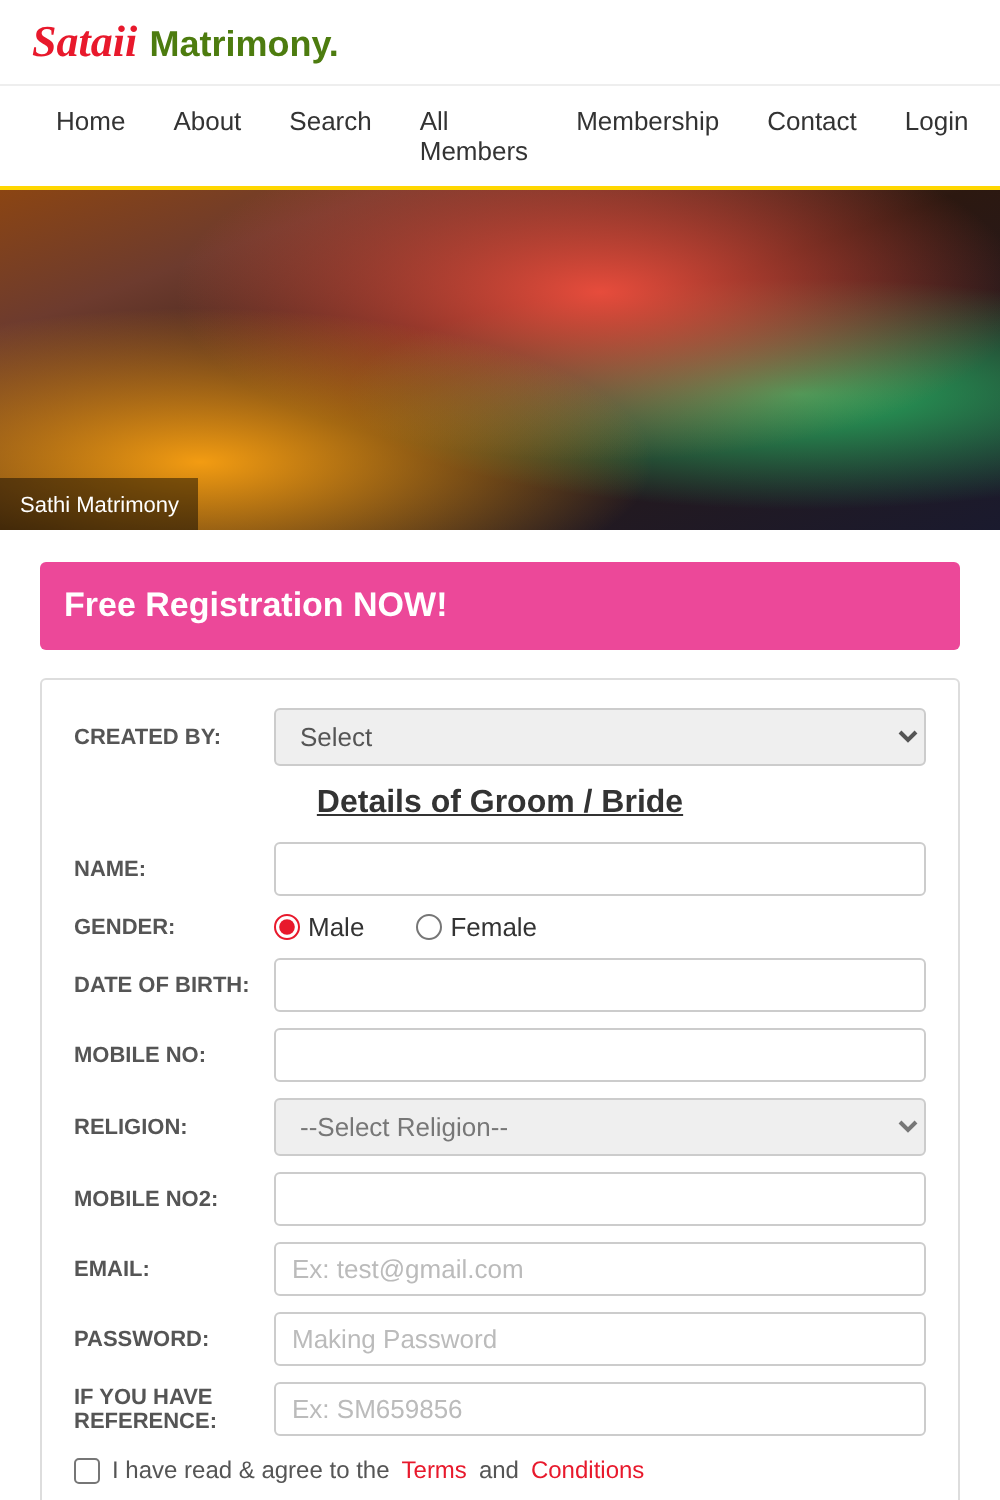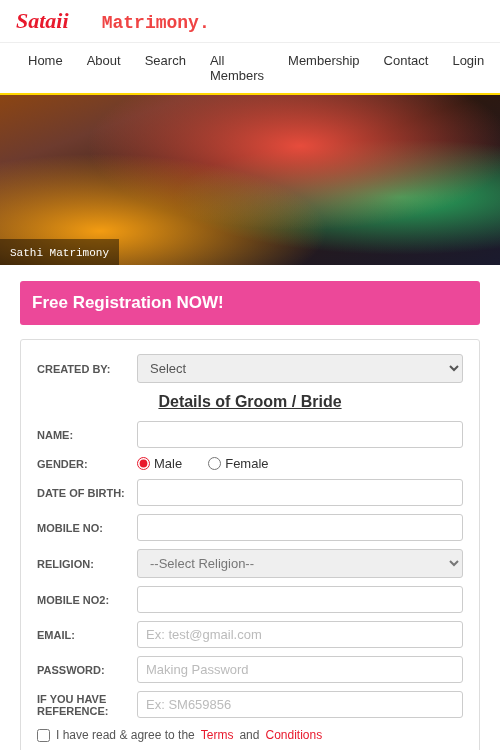--- a/index.html
+++ b/index.html
@@ -2,38 +2,38 @@
 <html><head>
   <meta charset="utf-8">
   <style>
     * { box-sizing: border-box; margin: 0; padding: 0; }
     body { font-family: Arial, sans-serif; width: 500px; background: #fff; overflow-x: hidden; }
 
     
     .header { display: flex; align-items: center; justify-content: space-between; padding: 8px 16px; background: #fff; border-bottom: 1px solid #eee; }
     .logo { font-size: 22px; font-weight: bold; }
     .logo-sathi { color: #e8192c; font-style: italic; font-family: Georgia, serif; }
-    .logo-matrimony { color: #ef4444; font-size: 18px; font-family: Liberation Mono, monospace; margin-left: 27px; }
+    .logo-matrimony { color: #4d7c0f; font-size: 18px; font-family: Liberation Sans, sans-serif; }
 
     
     nav { background: #fff; border-bottom: 2px solid #ffd700; display: flex; align-items: center; justify-content: space-between; padding: 0 16px; gap: 23px; }
     nav ul { display: flex; list-style: none; gap: 0; }
     nav ul li a { display: block; padding: 10px 12px; font-size: 13px; color: #333; text-decoration: none; }
     .phone-nav { color: #e8192c; font-size: 13px; font-weight: bold; display: flex; align-items: center; gap: 4px; }
 
     
     .hero { width: 100%; height: 170px; background: linear-gradient(135deg, #8B4513 0%, #c0392b 30%, #2d6a4f 60%, #1a1a2e 100%); position: relative; overflow: hidden; }
     .hero-overlay { position: absolute; bottom: 0; left: 0; background: rgba(0,0,0,0.45); padding: 4px 10px; }
     .hero-caption { color: #fff; font-size: 11px; }
     .hero-img-sim { width: 100%; height: 100%; background: 
       radial-gradient(ellipse at 20% 80%, #f39c12 0%, transparent 40%),
       radial-gradient(ellipse at 60% 30%, #e74c3c 0%, transparent 50%),
       radial-gradient(ellipse at 80% 60%, #27ae60 0%, transparent 40%),
       linear-gradient(160deg, #8B4513 0%, #6d3b2e 20%, #2c1810 50%, #1a1a2e 100%); 
-      width: 100%; height: 100%; display: flex; align-items: flex-end; font-family: Liberation Mono, monospace; }
+      width: 100%; height: 100%; display: flex; align-items: flex-end; }
 
     
     .form-section { background: #fff; padding: 16px 20px 20px; }
     .reg-banner { background: #ec4899; color: #fff; padding: 12px; font-size: 17px; font-weight: bold; border-radius: 3px; margin-bottom: 14px; }
 
     .form-container { border: 1px solid #ddd; padding: 14px 16px; border-radius: 3px; }
     .created-by-row { display: flex; align-items: center; margin-bottom: 10px; }
     .created-by-row select { flex: 1; padding: 5px 8px; border: 1px solid #ccc; border-radius: 3px; font-size: 13px; color: #555; }
 
     .details-heading { text-align: center; font-size: 16px; color: #333; font-weight: bold; margin-bottom: 10px; text-decoration: underline; }

